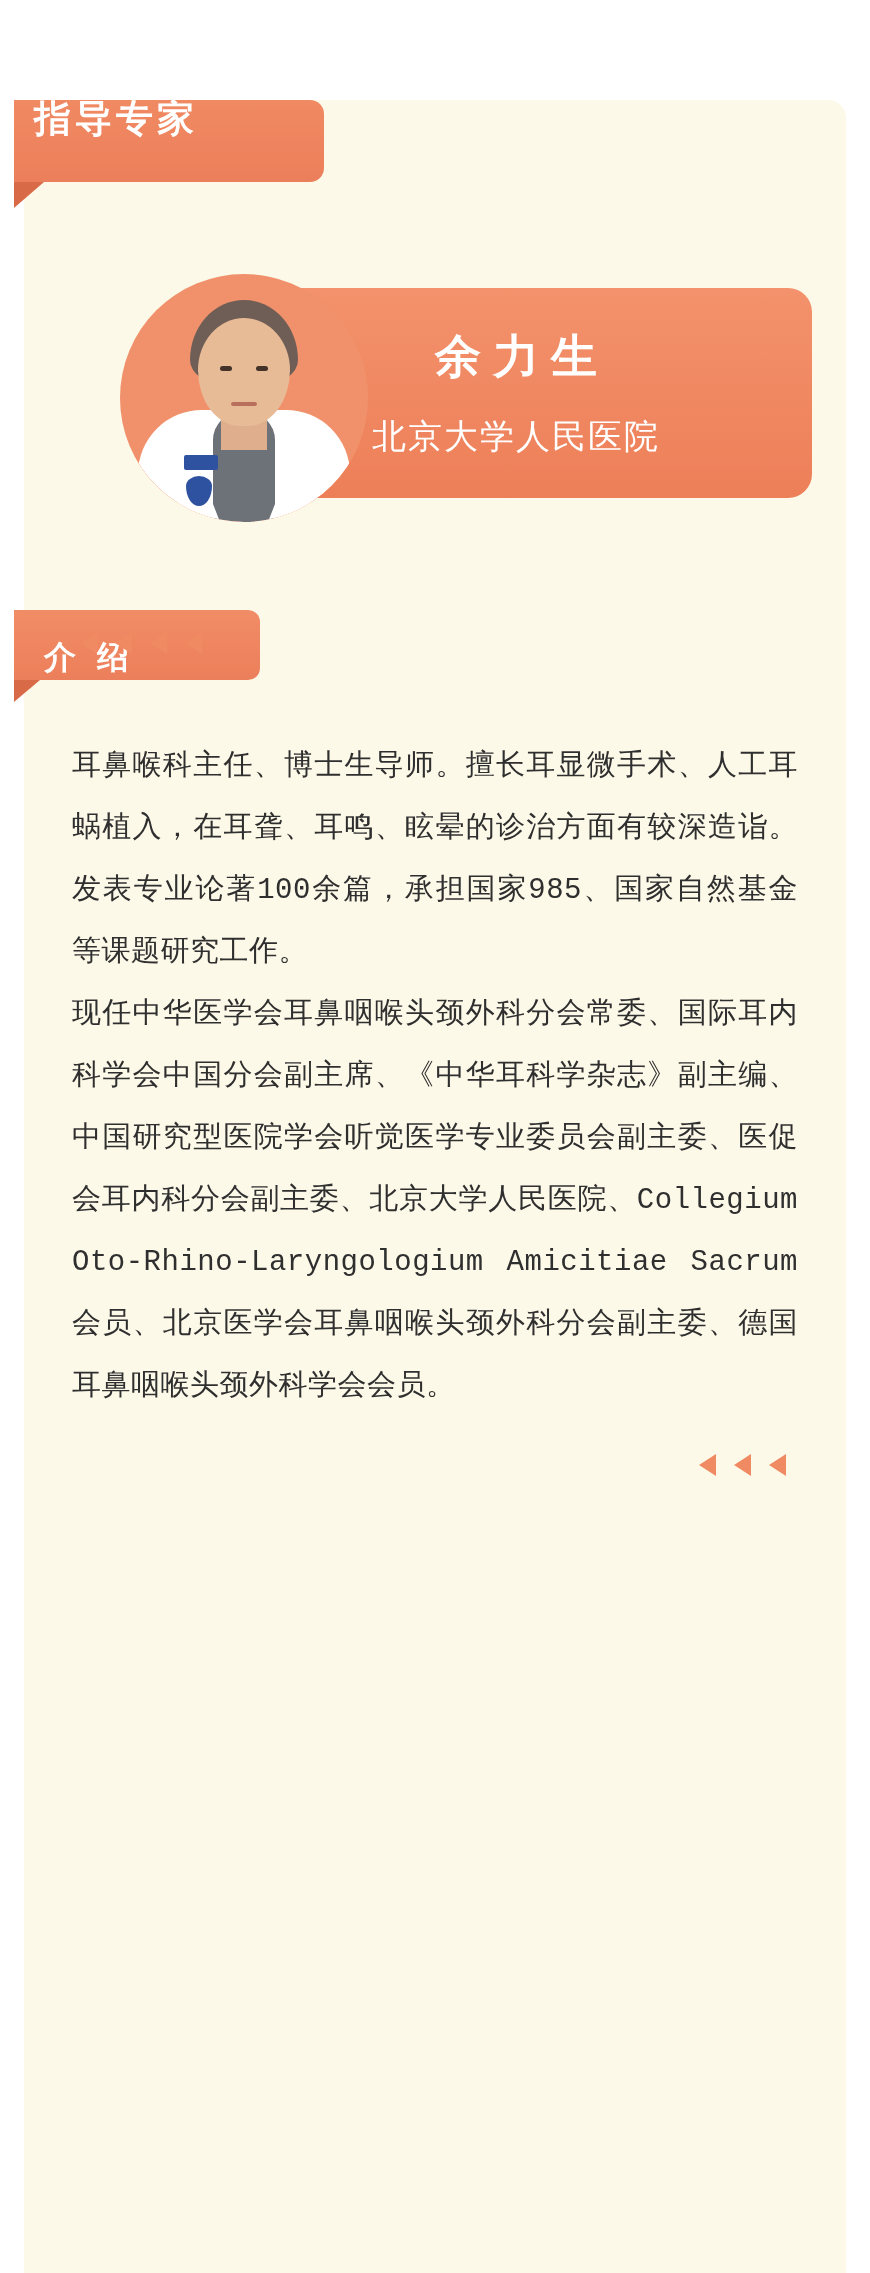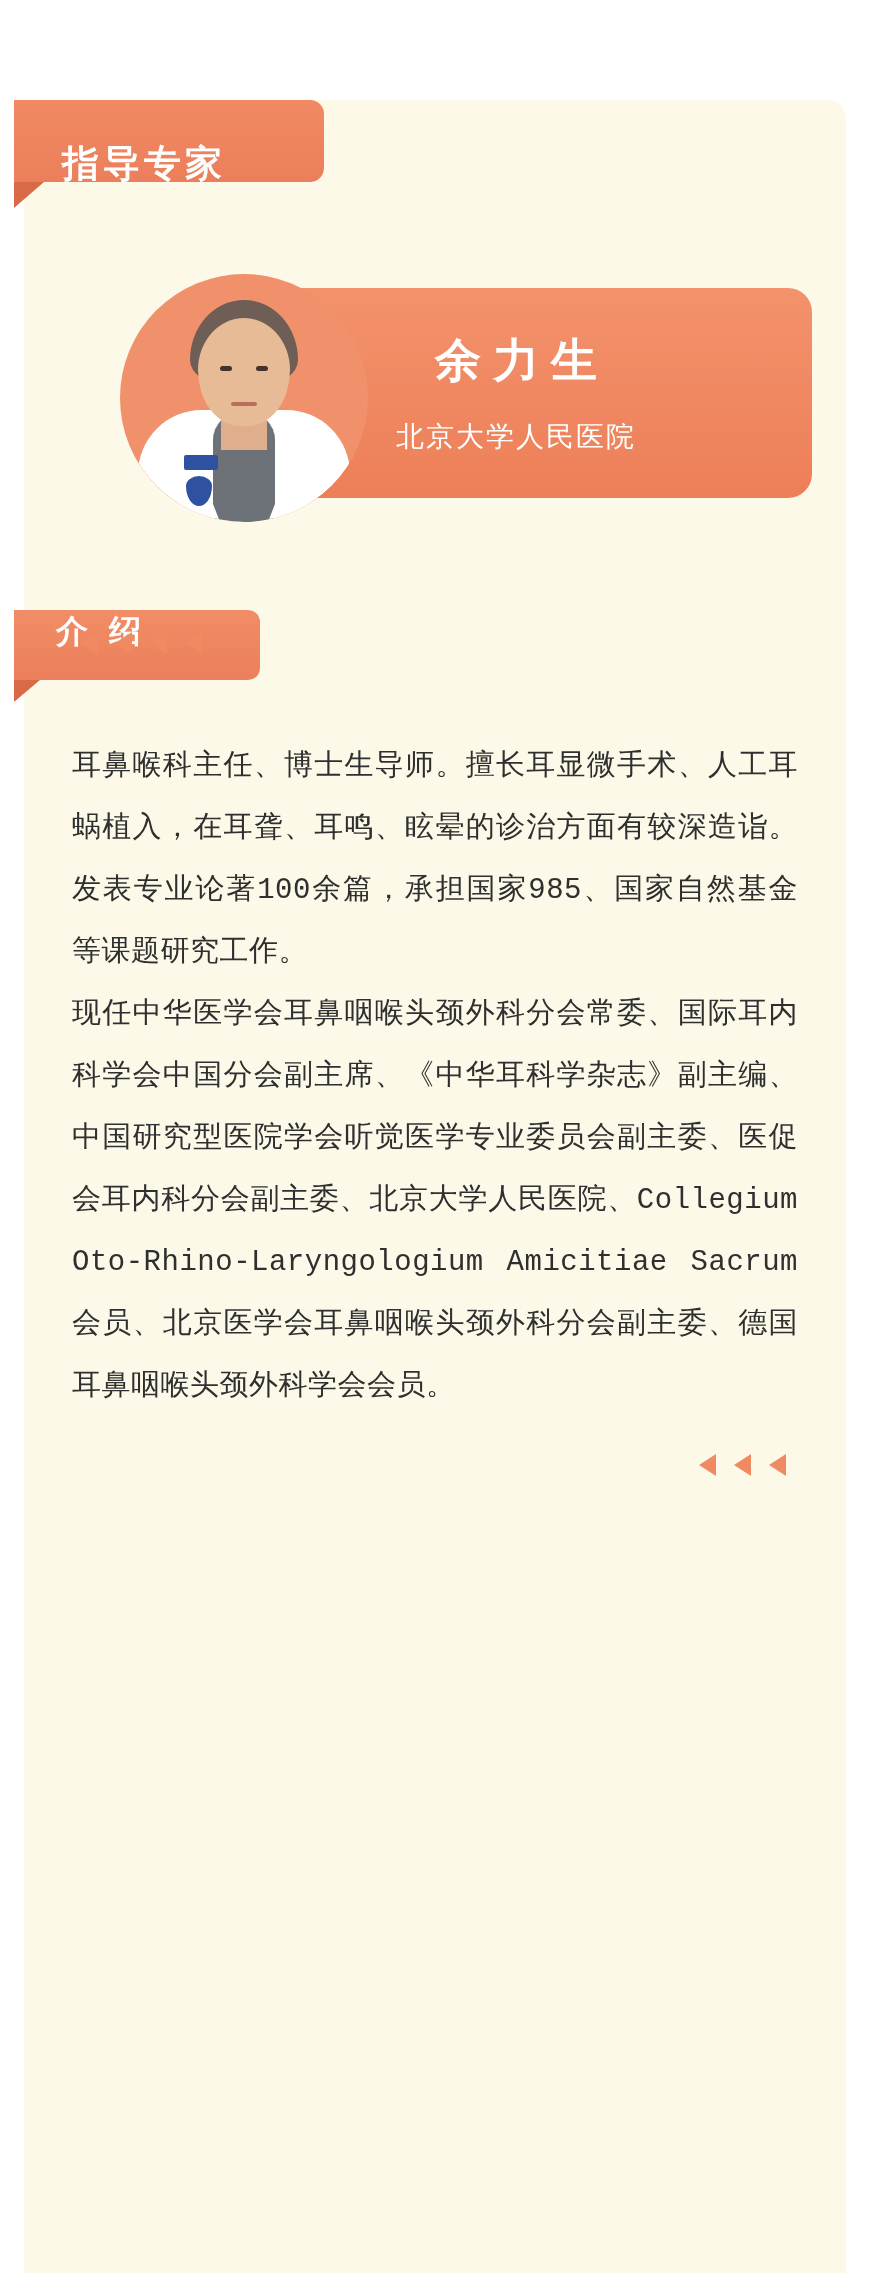--- a/index.html
+++ b/index.html
@@ -36,22 +36,22 @@
     margin-top: 72px;
     margin-left: -10px;
     width: 310px;
   }
   .ribbon {
     position: relative;
     background: linear-gradient(180deg, #f08a63 0%, #ec7f5b 100%);
     border-radius: 0 14px 14px 0;
     height: 82px;
     display: flex;
-    align-items: flex-end;
-    padding-left: 48px;
+    align-items: flex-start;
+    padding-left: 20px;
     box-sizing: border-box;
   }
   .ribbon-label {
     color: #ffffff;
     font-size: 37px;
     font-weight: bold;
     letter-spacing: 4px;
     line-height: 1;
   }
   .ribbon-tail {
@@ -86,21 +86,21 @@
   .doctor-name {
     color: #ffffff;
     font-size: 46px;
     font-weight: bold;
     letter-spacing: 12px;
     text-indent: 12px;
     margin-bottom: 26px;
   }
   .doctor-affil {
     color: #ffffff;
-    font-size: 28px;
+    font-size: 34px;
     letter-spacing: 2px;
   }
   .avatar {
     position: absolute;
     left: 96px;
     top: 0;
     width: 248px;
     height: 248px;
     border-radius: 50%;
     background: #f0916b;
@@ -222,22 +222,22 @@
     margin-top: 86px;
     margin-left: -10px;
     width: 246px;
   }
   .section-head {
     position: relative;
     background: linear-gradient(180deg, #f18d66 0%, #ec7f5b 100%);
     border-radius: 0 12px 12px 0;
     height: 70px;
     display: flex;
-    align-items: flex-start;
-    padding-left: 42px;
+    align-items: flex-end;
+    padding-left: 30px;
     box-sizing: border-box;
   }
   .section-head-label {
     color: #ffffff;
     font-size: 32px;
     font-weight: bold;
     letter-spacing: 6px;
   }
   .section-head-tail {
     position: absolute;

